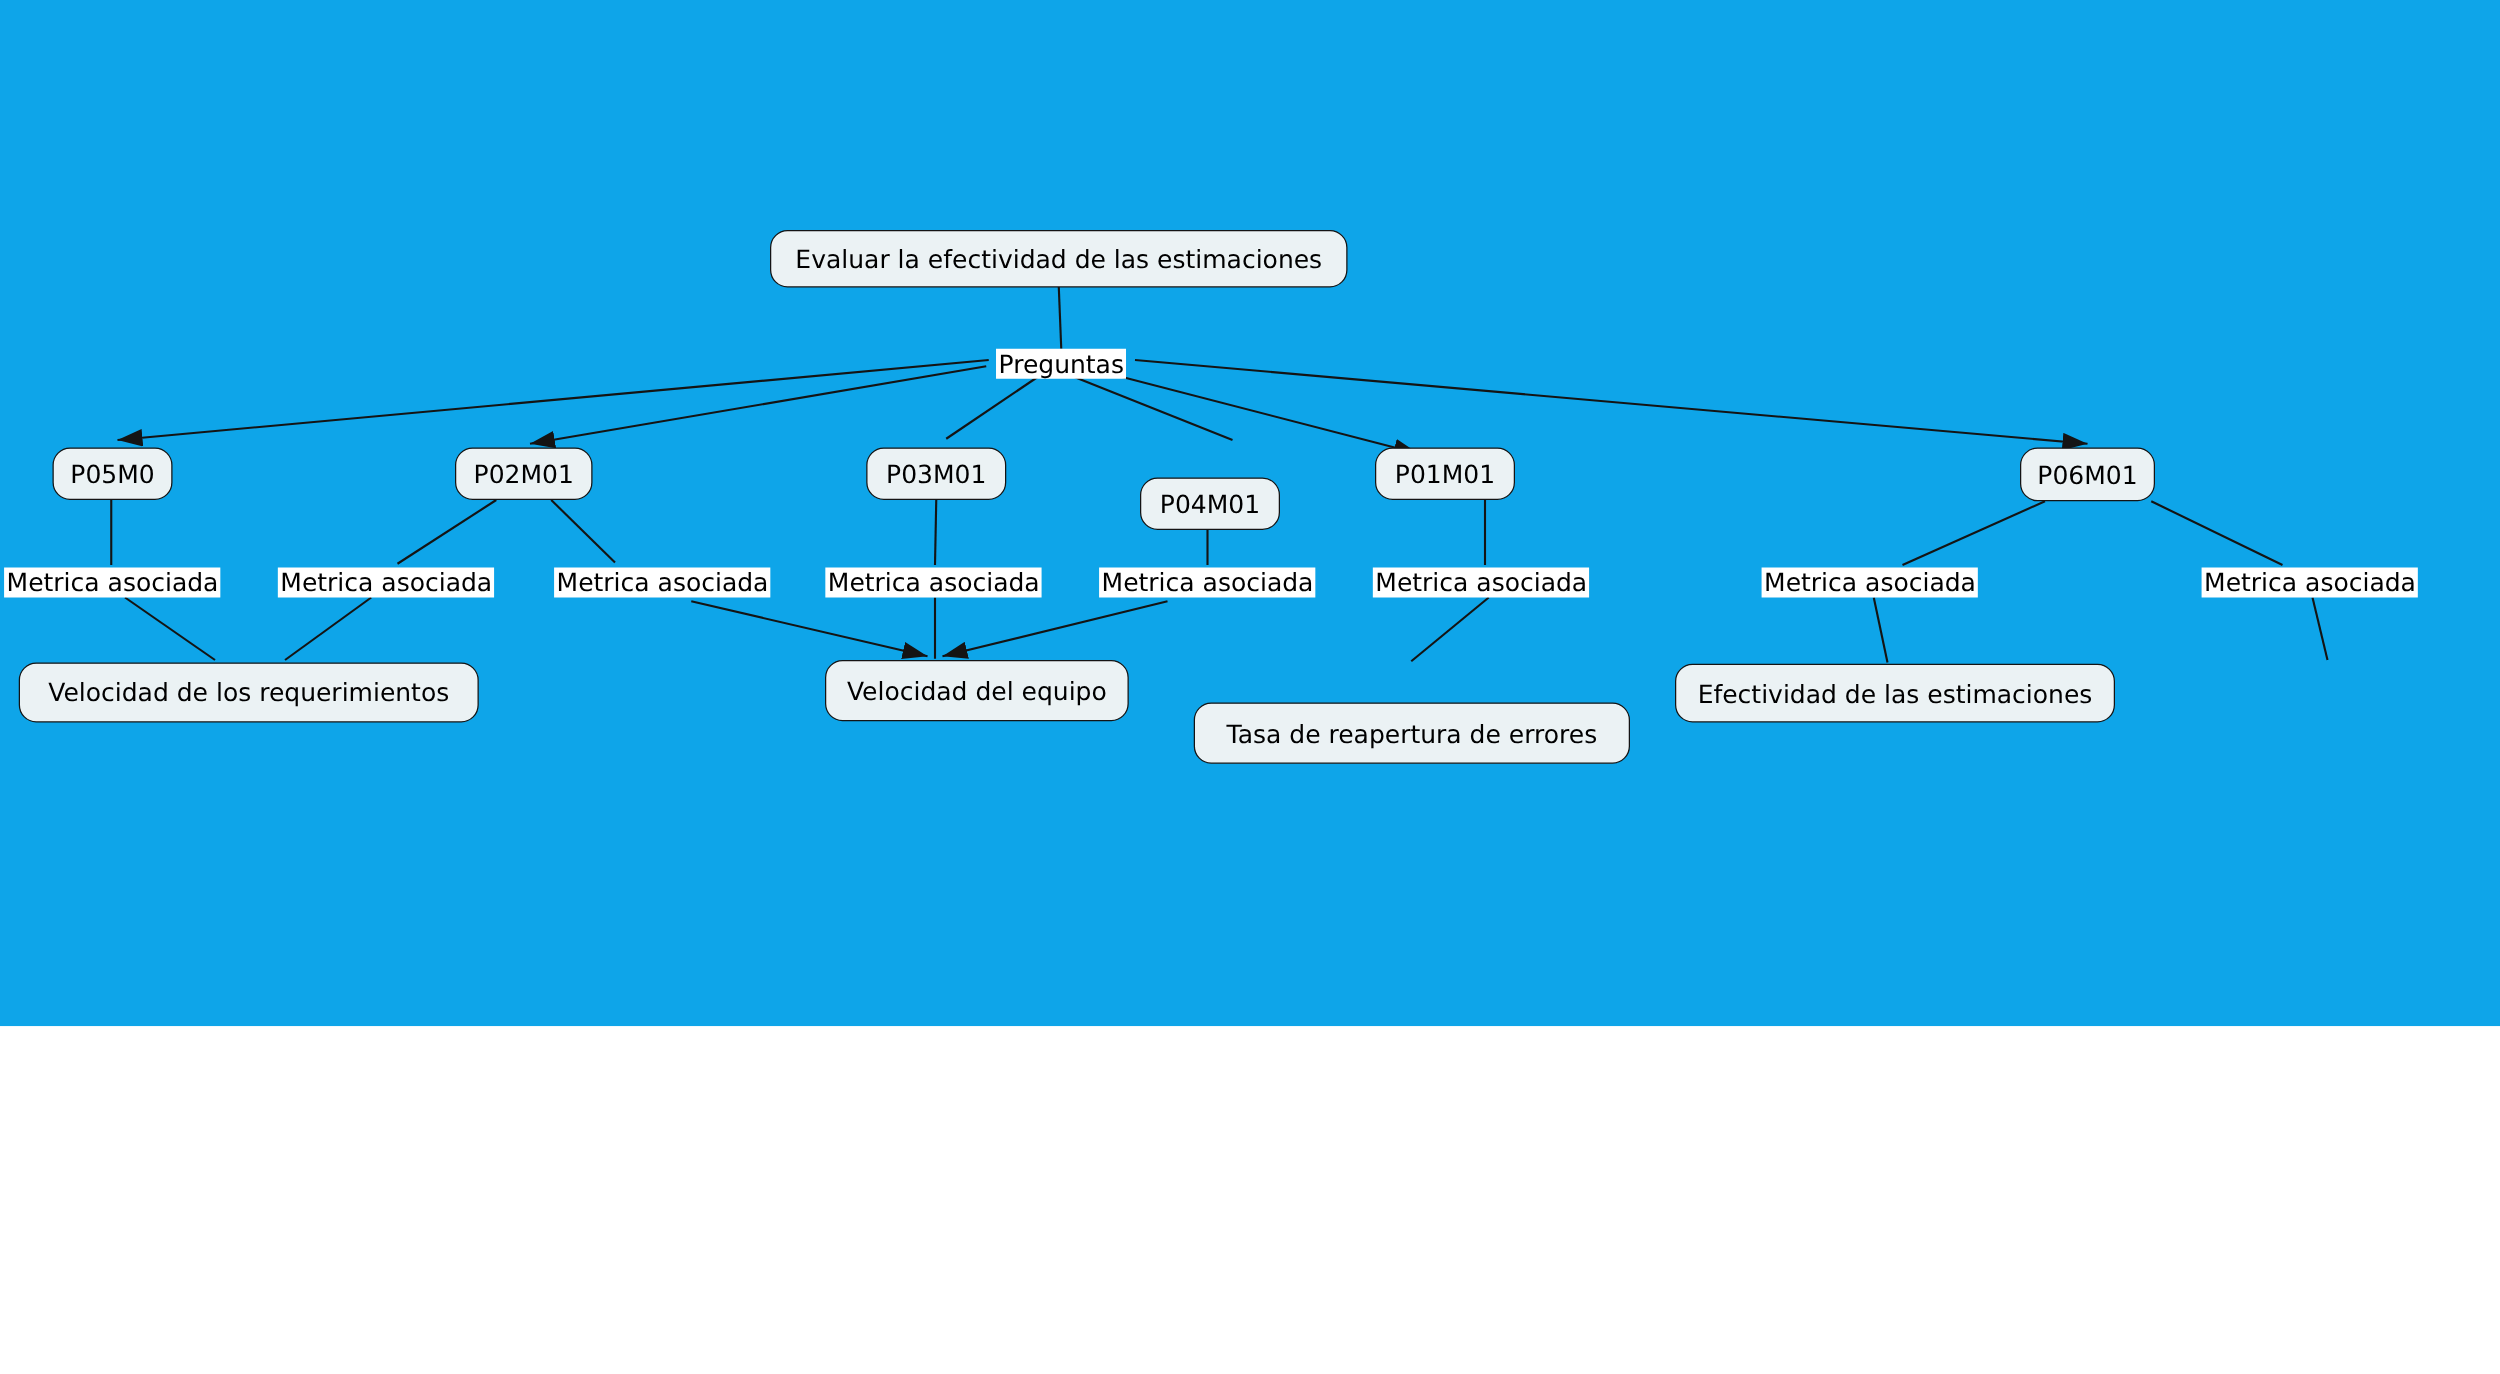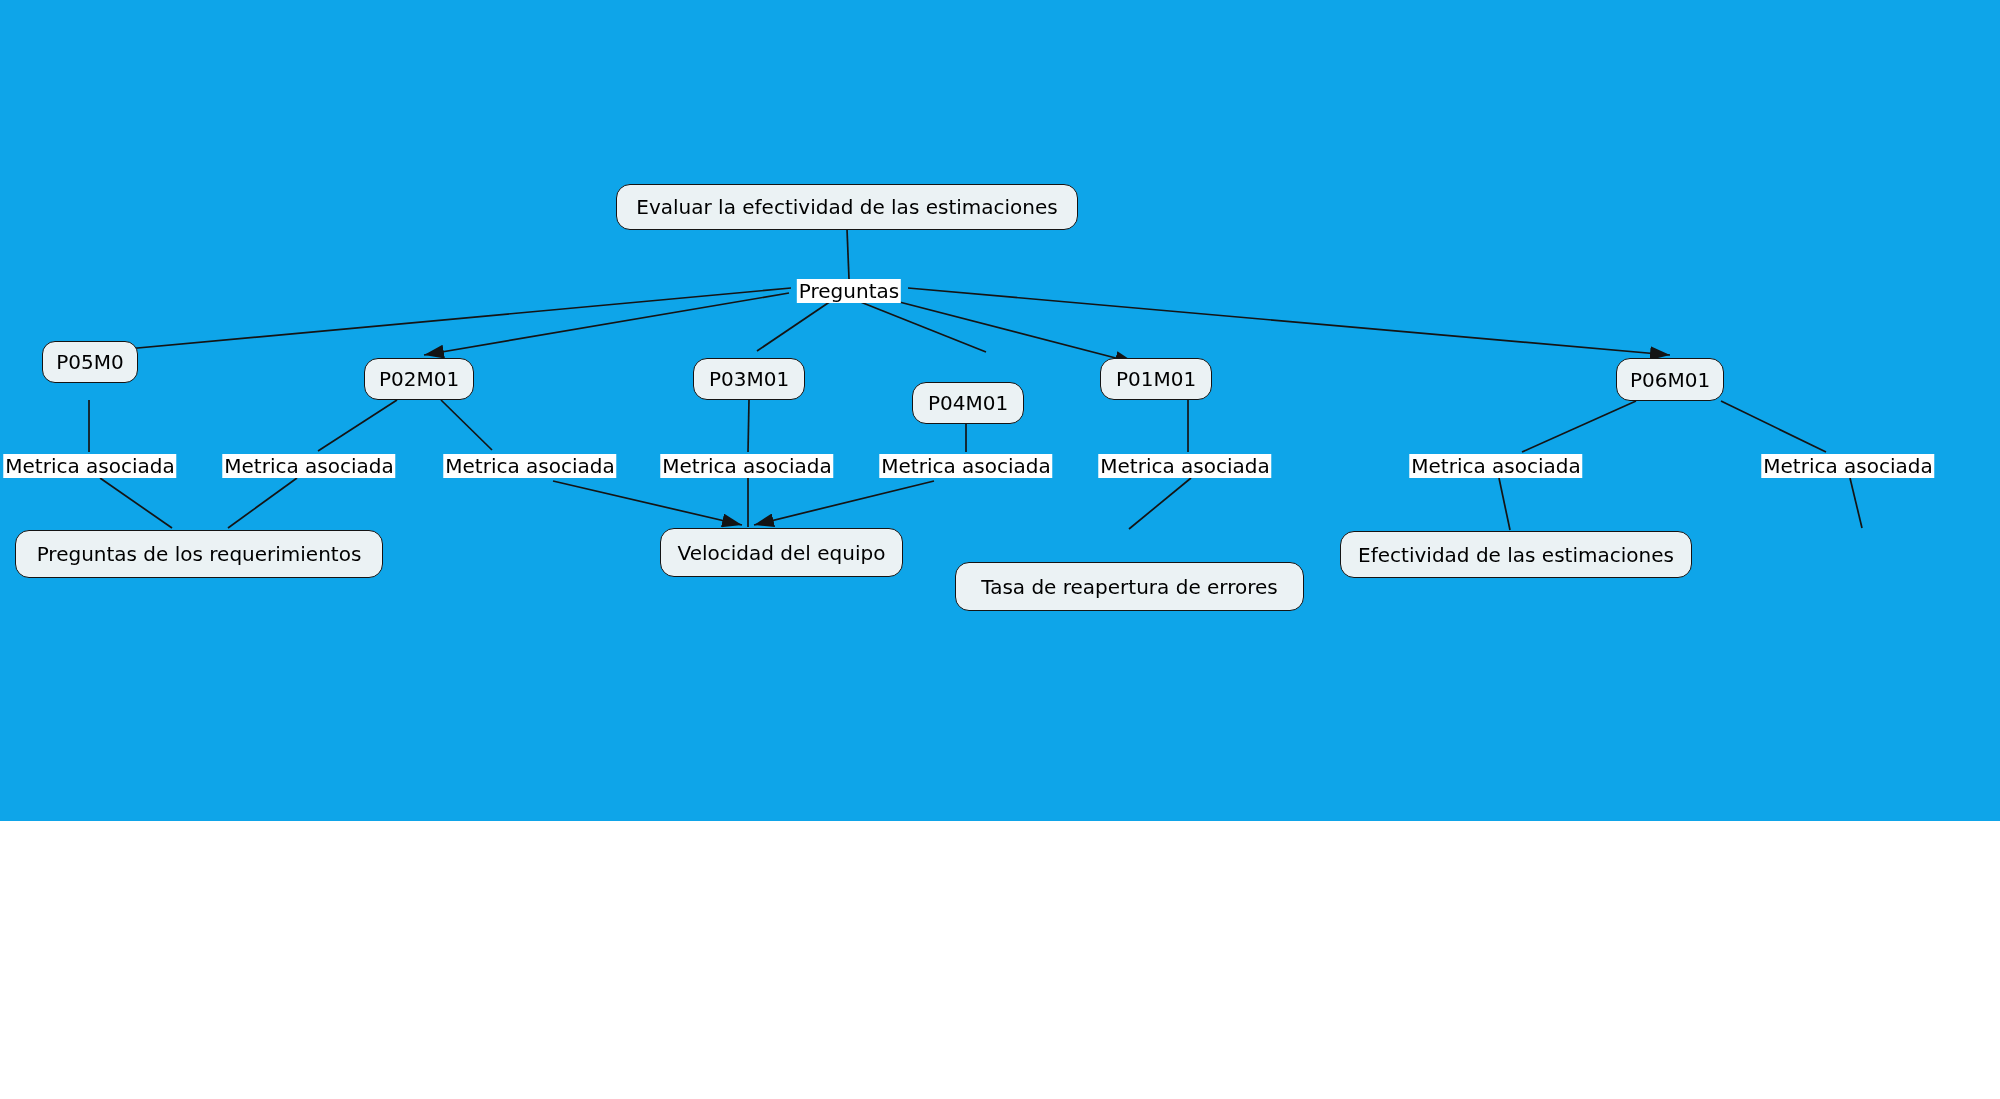--- a/index.html
+++ b/index.html
@@ -81,34 +81,34 @@
       <line x1="1191" y1="478" x2="1129" y2="529"></line>
       <line x1="1499" y1="478" x2="1510" y2="530"></line>
       <line x1="1850" y1="478" x2="1862" y2="528"></line>
     </g>
   </svg>
 
   <div class="node" style="left:616px; top:184px; width:462px; height:46px;">Evaluar la efectividad de las estimaciones</div>
 
   <div class="edge-label" style="left:849px; top:291px;">Preguntas</div>
 
-  <div class="node" style="left:42px;   top:341px; width:96px;  height:42px;border-radius:13px;">P05M0</div>
+  <div class="node" style="left:42px;   top:358px; width:96px;  height:42px;">P05M0</div>
   <div class="node" style="left:364px;  top:358px; width:110px; height:42px;">P02M01</div>
   <div class="node" style="left:693px;  top:358px; width:112px; height:42px;">P03M01</div>
   <div class="node" style="left:912px;  top:358px; width:112px; height:42px;margin-top:24px;">P04M01</div>
   <div class="node" style="left:1100px; top:358px; width:112px; height:42px;">P01M01</div>
   <div class="node" style="left:1616px; top:358px; width:108px; height:43px;text-align:center;">P06M01</div>
 
   <div class="edge-label" style="left:90px;   top:466px;">Metrica asociada</div>
   <div class="edge-label" style="left:309px;  top:466px;">Metrica asociada</div>
   <div class="edge-label" style="left:530px;  top:466px;">Metrica asociada</div>
   <div class="edge-label" style="left:747px;  top:466px;">Metrica asociada</div>
   <div class="edge-label" style="left:966px;  top:466px;">Metrica asociada</div>
   <div class="edge-label" style="left:1185px; top:466px;">Metrica asociada</div>
   <div class="edge-label" style="left:1496px; top:466px;">Metrica asociada</div>
   <div class="edge-label" style="left:1848px; top:466px;">Metrica asociada</div>
 
-  <div class="node" style="left:15px;   top:530px; width:368px; height:48px;">Preguntas de los requerimientos</div>
+  <div class="node" style="left:15px;   top:530px; width:368px; height:48px;">Velocidad de los requerimientos</div>
   <div class="node" style="left:660px;  top:528px; width:243px; height:49px;">Velocidad del equipo</div>
   <div class="node" style="left:955px;  top:530px; width:349px; height:49px;margin-top:32px;">Tasa de reapertura de errores</div>
   <div class="node" style="left:1340px; top:531px; width:352px; height:47px;">Efectividad de las estimaciones</div>
 
 </div>
 
 </body></html>

